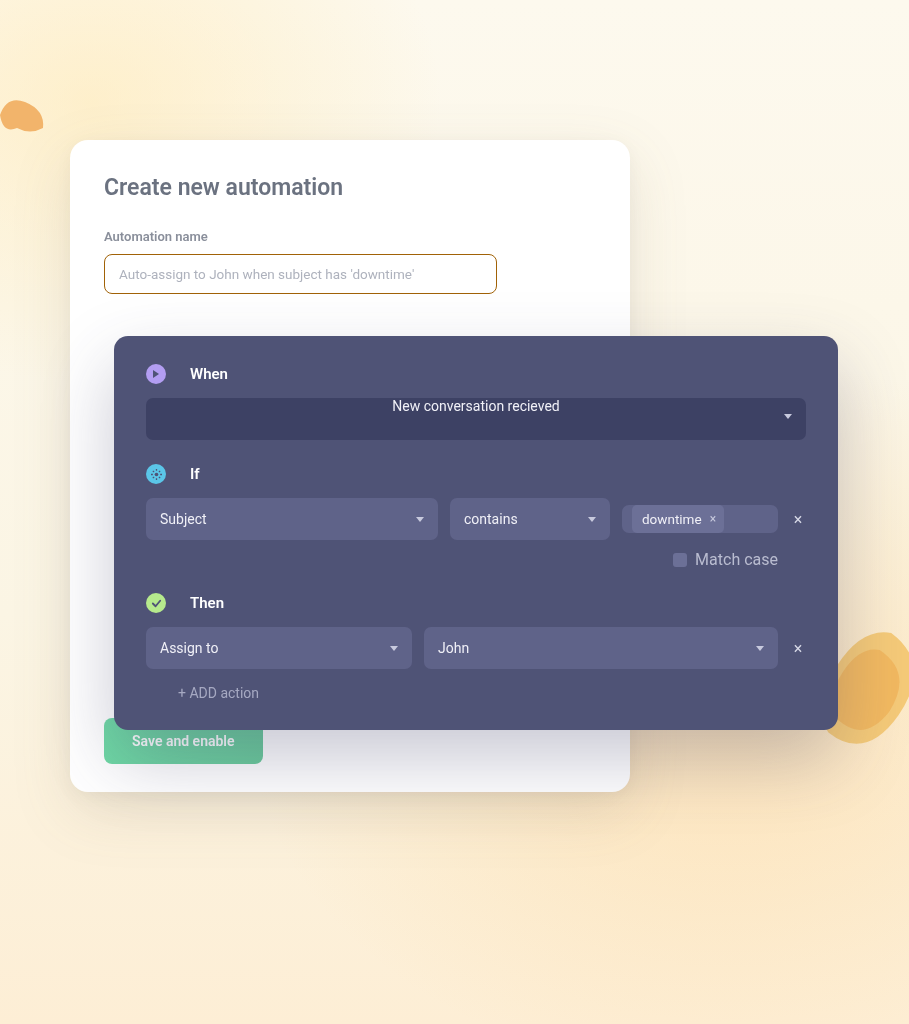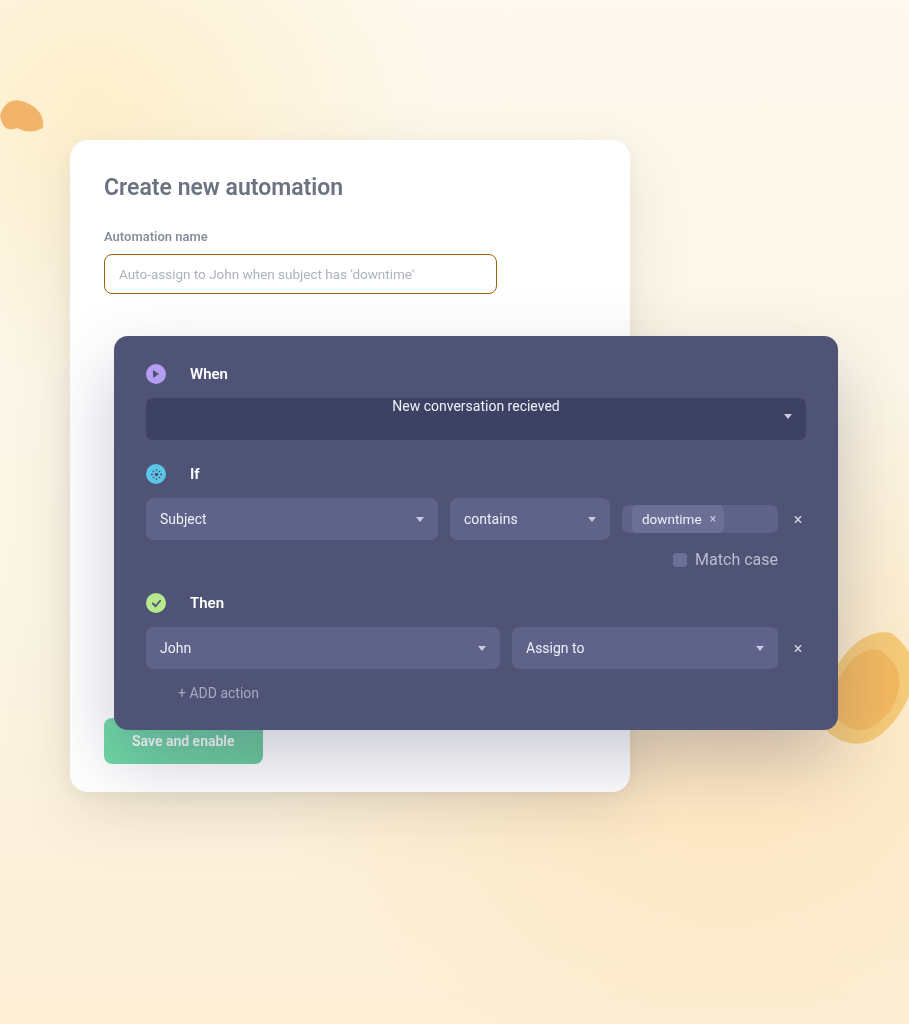--- a/index.html
+++ b/index.html
@@ -277,26 +277,26 @@
   <div class="section">
     <div class="section-head">
       <span class="sec-icon" style="background:#b6ea8d">
         <svg width="11" height="11" viewBox="0 0 12 12">
             <path d="M2 6 L5 9 L10 3" stroke="#4f5376" stroke-width="2" fill="none" stroke-linecap="round" stroke-linejoin="round"></path>
           </svg>
       </span>
       <span class="sec-title">Then</span>
     </div>
     <div class="row">
+      <div class="select" style="width:266px">
+        <span>Assign to</span>
+        <span class="caret"></span>
+      </div>
       <div class="select full">
         <span>John</span>
         <span class="caret"></span>
       </div>
-      <div class="select" style="width:266px">
-        <span>Assign to</span>
-        <span class="caret"></span>
-      </div>
       <span class="row-close">×</span>
     </div>
     <span class="add-action">+ ADD action</span>
   </div>
 
 </div>
 
 </body></html>

